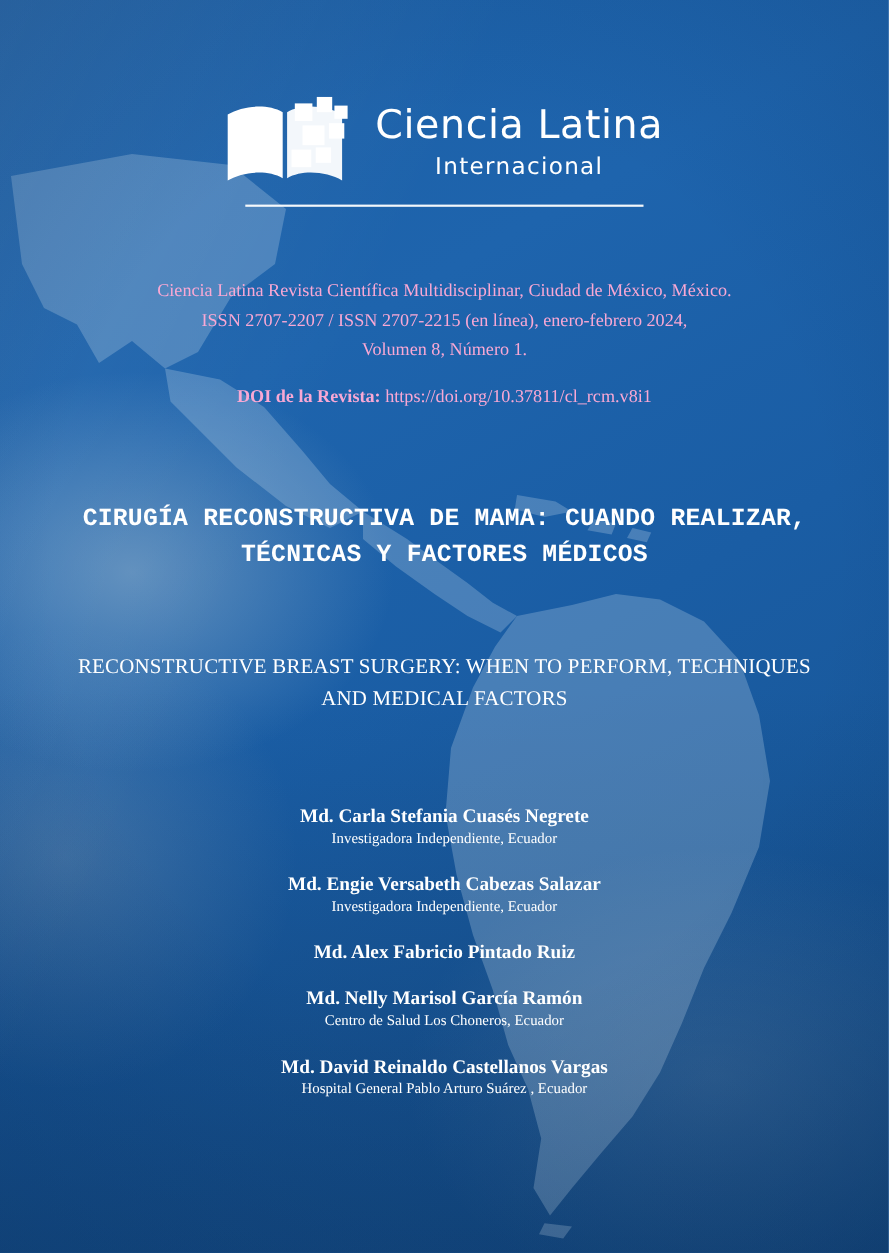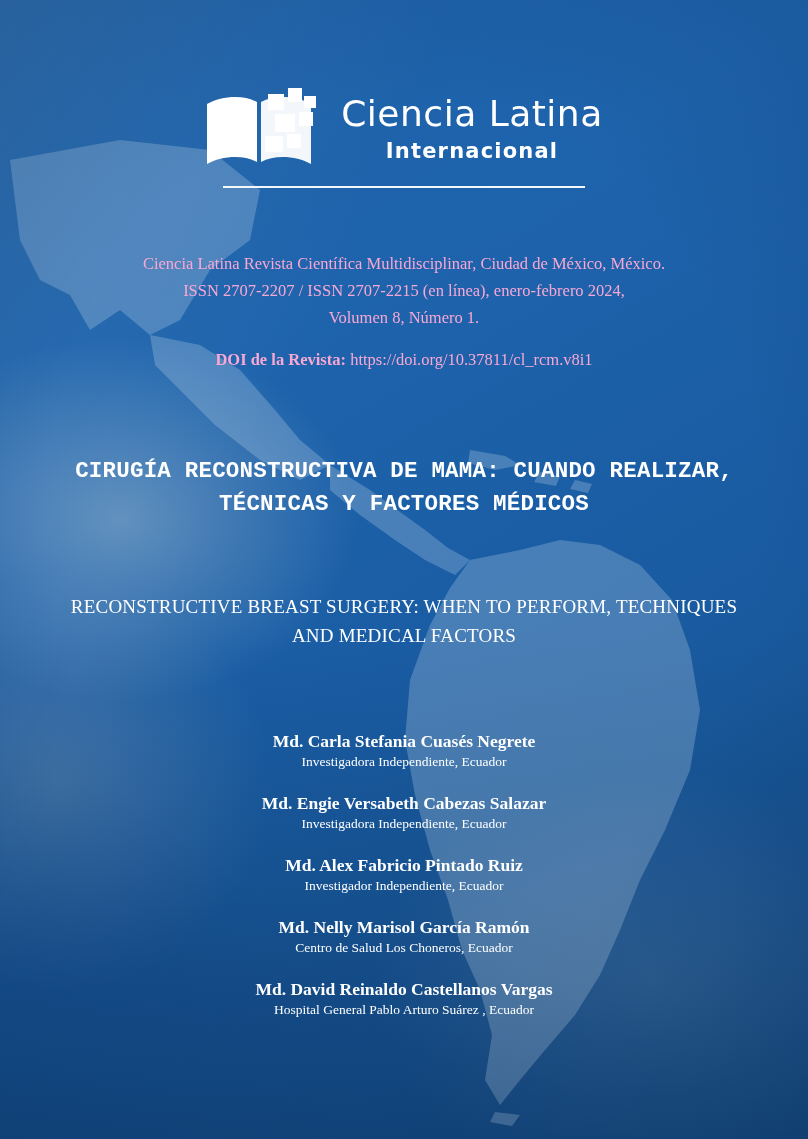--- a/index.html
+++ b/index.html
@@ -85,21 +85,21 @@
     font-size: 36px;
     letter-spacing: 0.5px;
     color: #ffffff;
     font-weight: 400;
   }
   .logo-sub {
     margin-top: 9px;
     font-size: 21px;
     letter-spacing: 1.2px;
     color: #ffffff;
-    font-weight: 700;
+    font-weight: 400;
     text-align: center;
   }
   .logo-rule {
     position: absolute;
     top: 186px;
     left: 50%;
     transform: translateX(-50%);
     width: 362px;
     height: 2px;
     background: rgba(255,255,255,0.95);
@@ -241,21 +241,20 @@
       <div class="author">
         <div class="author-name">Md. Carla Stefania Cuasés Negrete</div>
         <div class="author-aff">Investigadora Independiente,  Ecuador</div>
       </div>
       <div class="author">
         <div class="author-name">Md. Engie Versabeth Cabezas Salazar</div>
         <div class="author-aff">Investigadora Independiente,  Ecuador</div>
       </div>
       <div class="author">
         <div class="author-name">Md. Alex Fabricio Pintado Ruiz</div>
-        <div class="author-aff">Investigador Independiente, Ecuador</div>
       </div>
       <div class="author">
         <div class="author-name">Md. Nelly Marisol García Ramón</div>
         <div class="author-aff">Centro de Salud Los Choneros, Ecuador</div>
       </div>
       <div class="author">
         <div class="author-name">Md. David Reinaldo Castellanos Vargas</div>
         <div class="author-aff">Hospital General Pablo Arturo Suárez , Ecuador</div>
       </div>
     </div>

